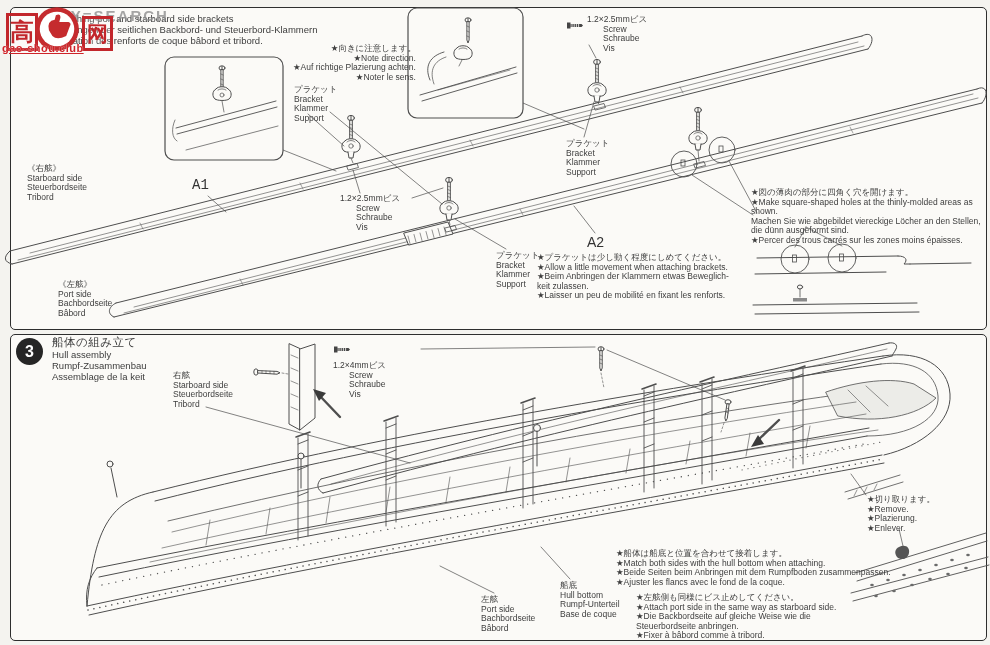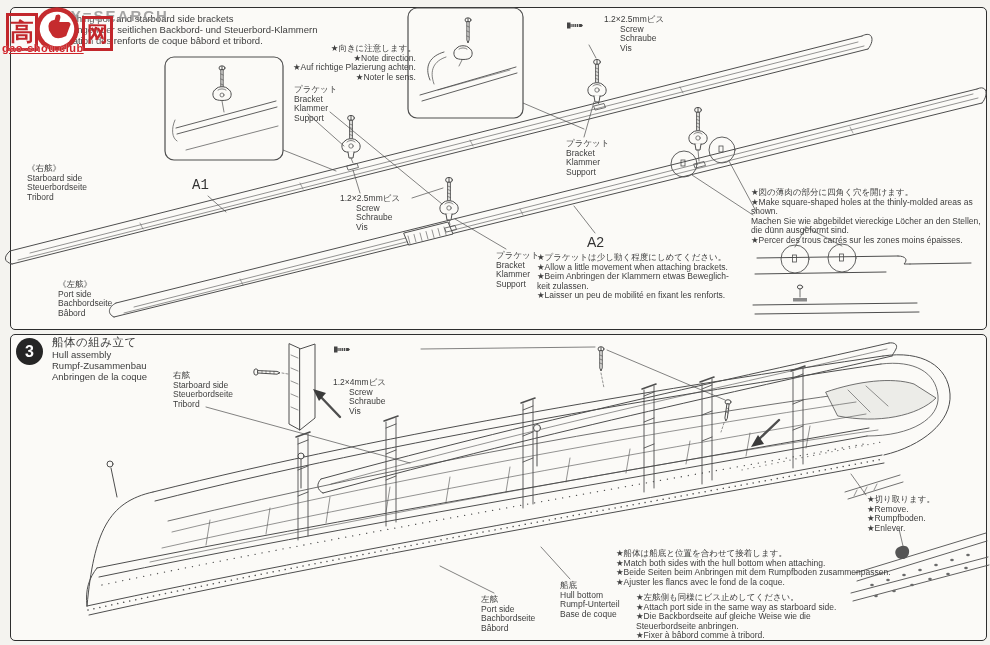--- a/index.html
+++ b/index.html
@@ -9,21 +9,21 @@
   #panel2{top:7px;height:321px;}
   #panel3{top:334px;height:305px;}
   svg.art{position:absolute;left:0;top:0;z-index:2;}
   .txt{position:absolute;z-index:3;font-size:8.5px;line-height:9.6px;color:#3d3d3d;}
   .txt div{white-space:nowrap;}
   .hdr{font-size:9.5px;line-height:11px;}
   .partid{position:absolute;z-index:3;font-size:14px;color:#333;}
   .badge{position:absolute;z-index:3;width:27px;height:27px;border-radius:50%;background:#262626;color:#fff;
          font-weight:bold;font-size:16px;display:flex;align-items:center;justify-content:center;}
   .title3 div:first-child{font-size:11.5px;letter-spacing:.5px;margin-bottom:1px;}
-  .screwlbl{position:absolute;z-index:3;display:flex;gap:20px;align-items:flex-start;}
+  .screwlbl{position:absolute;z-index:3;display:flex;gap:3px;align-items:flex-start;}
   .screwlbl .sz{font-size:8.5px;line-height:9.6px;white-space:nowrap;}
   .screwlbl .sub{margin-left:16px;}
   .screwlbl .sub div{font-size:8.5px;line-height:9.6px;white-space:nowrap;}
   
   #wm{position:absolute;left:2px;top:4px;z-index:9;width:250px;height:60px;}
   .wmbox{position:absolute;border:3px solid #c2262b;color:#c2262b;font-weight:bold;
          background:rgba(255,255,255,.15);display:flex;align-items:center;justify-content:center;}
   #wmsite{position:absolute;left:0;top:38px;font-size:11px;font-weight:bold;color:#cf2329;
           text-decoration:underline;letter-spacing:.5px;text-shadow:0 0 1px #fff;}
   #wmoverlay{position:absolute;left:56px;top:3px;font-size:15px;font-weight:bold;color:#8f8f8f;
@@ -340,21 +340,21 @@
       <div>Port side</div>
       <div>Bachbordseite</div>
       <div>Bâbord</div>
     </div>
 
   <div class="badge" style="left:16px;top:338px;">3</div>
   <div class="txt hdr title3" style="left:52px;top:337px;">
       <div>船体の組み立て</div>
       <div>Hull assembly</div>
       <div>Rumpf-Zusammenbau</div>
-      <div>Anbringen de la coque</div>
+      <div>Assemblage de la keit</div>
     </div>
 
   <div class="screwlbl" style="left:333px;top:339px;flex-direction:column;">
     <span style="margin-top:1px;">
       <svg width="18" height="9" viewBox="0 0 18 9">
           <path d="M1,1.5 h3.5 v6 H1 z" fill="#454545"></path>
           <path d="M4.5,3 h11 l1.5,1.5 -1.5,1.5 h-11 z" fill="#454545"></path>
           <path d="M6,3 v3 M8.2,3 v3 M10.4,3 v3 M12.6,3 v3" stroke="#fbfaf7" stroke-width=".8"></path>
         </svg>
     </span>
@@ -370,21 +370,21 @@
 
   <div class="txt" style="left:173px;top:371px;">
       <div>右舷</div>
       <div>Starboard side</div>
       <div>Steuerbordseite</div>
       <div>Tribord</div>
     </div>
   <div class="txt" style="left:867px;top:495px;">
       <div>★切り取ります。</div>
       <div>★Remove.</div>
-      <div>★Rumpfboden.</div>
+      <div>★Plazierung.</div>
       <div>★Enlever.</div>
     </div>
   <div class="txt" style="left:481px;top:595px;">
       <div>左舷</div>
       <div>Port side</div>
       <div>Bachbordseite</div>
       <div>Bâbord</div>
     </div>
   <div class="txt" style="left:560px;top:581px;">
       <div>船底</div>

